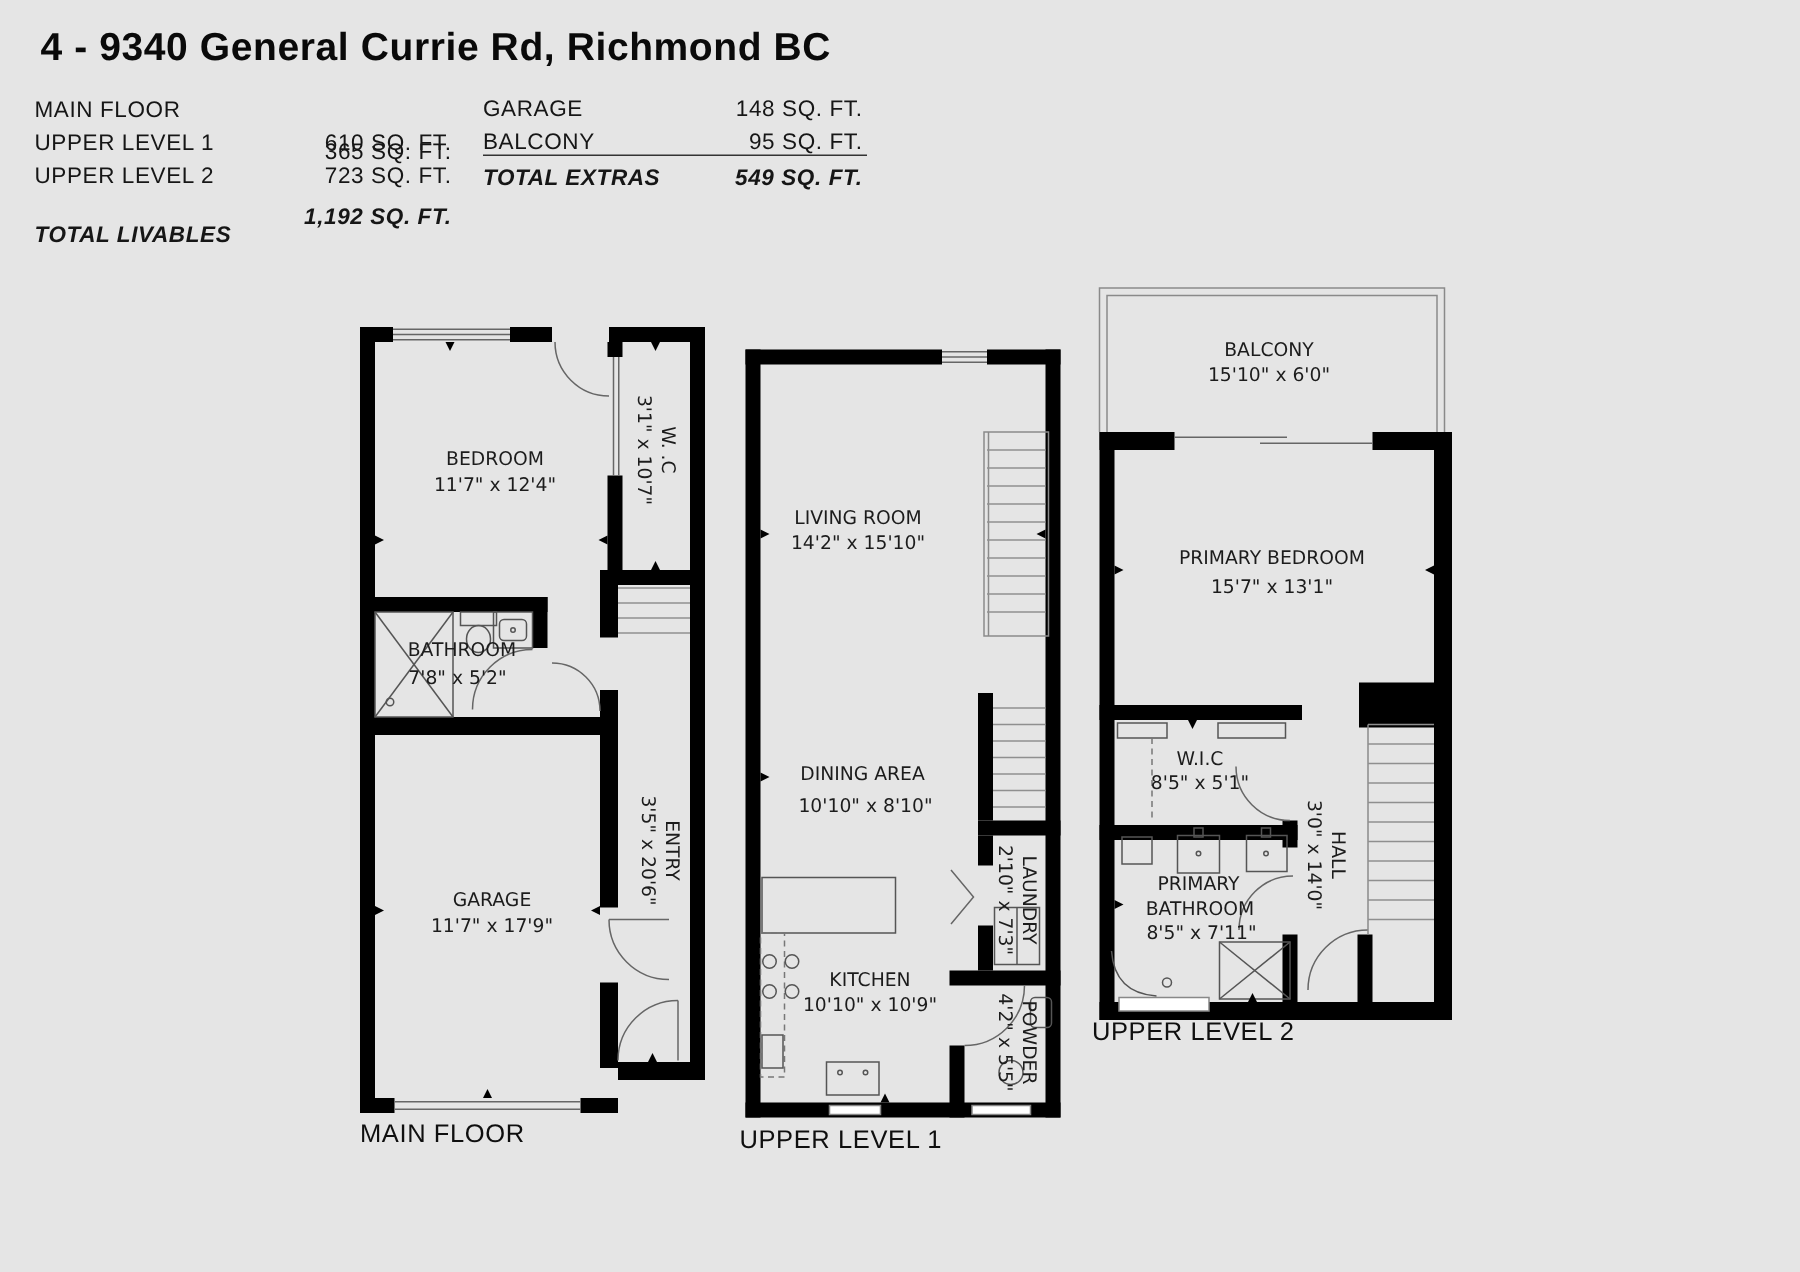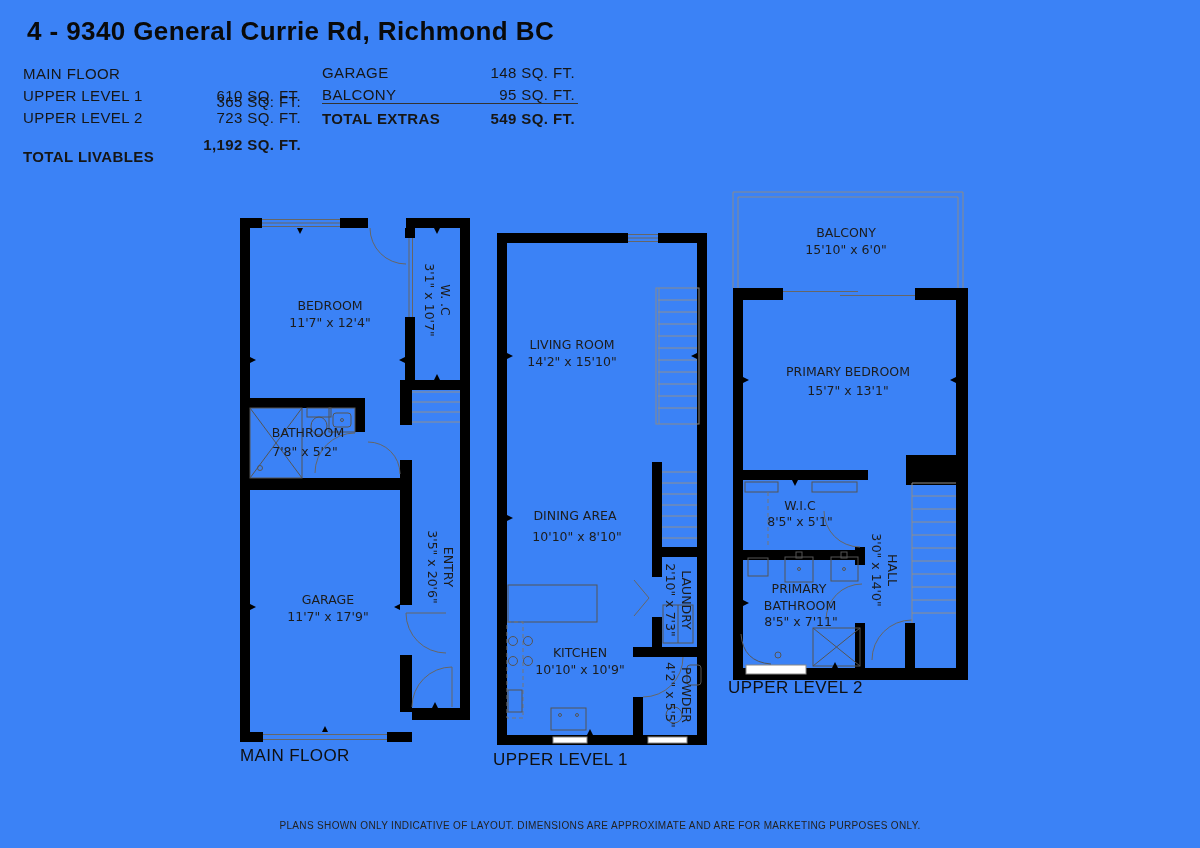--- a/index.html
+++ b/index.html
@@ -1,22 +1,22 @@
 <!DOCTYPE html>
 <html><head>
 <meta charset="utf-8">
 <style>
   html,body{margin:0;padding:0;background:#fff;}
-  #page{position:relative;width:1200px;height:848px;background:#3b82f6;overflow:hidden;
+  #page{position:relative;width:1200px;height:848px;background:#e5e5e5;overflow:hidden;
         font-family:"Liberation Sans",sans-serif;color:#111;}
   .abs{position:absolute;}
   #title{left:27px;top:16px;font-size:26px;font-weight:bold;letter-spacing:.4px;color:#0a0a0a;}
   .sum-label{font-size:15px;letter-spacing:.4px;color:#161616;white-space:nowrap;}
   .sum-value{font-size:15px;letter-spacing:.4px;color:#161616;text-align:right;white-space:nowrap;}
-  .sum-bold{font-weight:bold;}
+  .sum-bold{font-weight:bold;font-style:italic;}
   #rule-right{left:322px;top:103px;width:256px;height:1px;background:#333;}
   .plan-caption{font-size:17px;letter-spacing:.4px;color:#0f0f0f;white-space:nowrap;}
   #footer{left:0;top:820px;width:1200px;text-align:center;font-size:10px;letter-spacing:.35px;color:#222;}
   svg{position:absolute;overflow:visible;}
   svg text{font-family:"DejaVu Sans",sans-serif;fill:#1c1c1c;}
   .rn,.rd{font-size:12.5px;text-anchor:middle;}
   .wall{fill:#000;}
   .thin{stroke:#666;stroke-width:1;fill:none;}
   .thin2{stroke:#8a8a8a;stroke-width:1;fill:none;}
   .fix{stroke:#555;stroke-width:1;fill:none;}
@@ -287,15 +287,14 @@
     <text class="rn" x="74" y="408">PRIMARY</text>
     <text class="rn" x="75" y="425">BATHROOM</text>
     <text class="rd" x="76" y="441">8'5" x 7'11"</text>
     <g transform="rotate(90 159 385)">
       <text class="rn" x="159" y="381">HALL</text>
       <text class="rd" x="159" y="397">3'0" x 14'0"</text>
     </g>
   </svg>
   <div class="abs plan-caption" style="left:728px;top:678px;">UPPER LEVEL 2</div>
 
-  <div class="abs" id="footer">PLANS SHOWN ONLY INDICATIVE OF LAYOUT. DIMENSIONS ARE APPROXIMATE AND ARE FOR MARKETING PURPOSES ONLY.</div>
 
 </div>
 
 </body></html>

